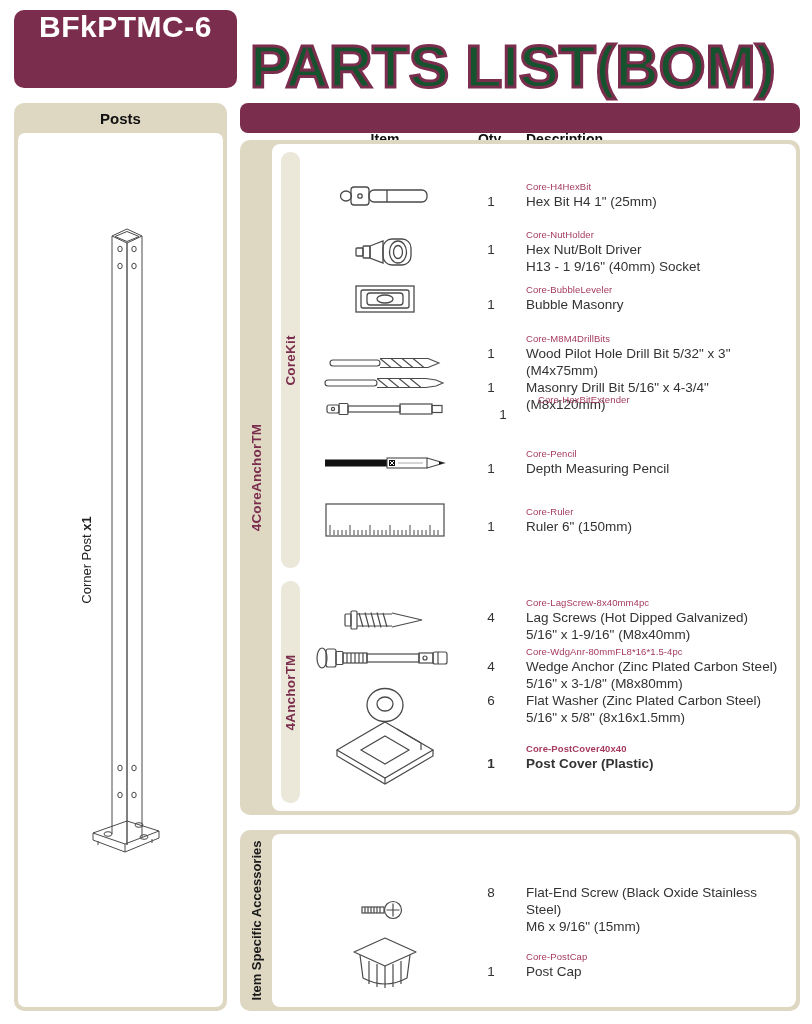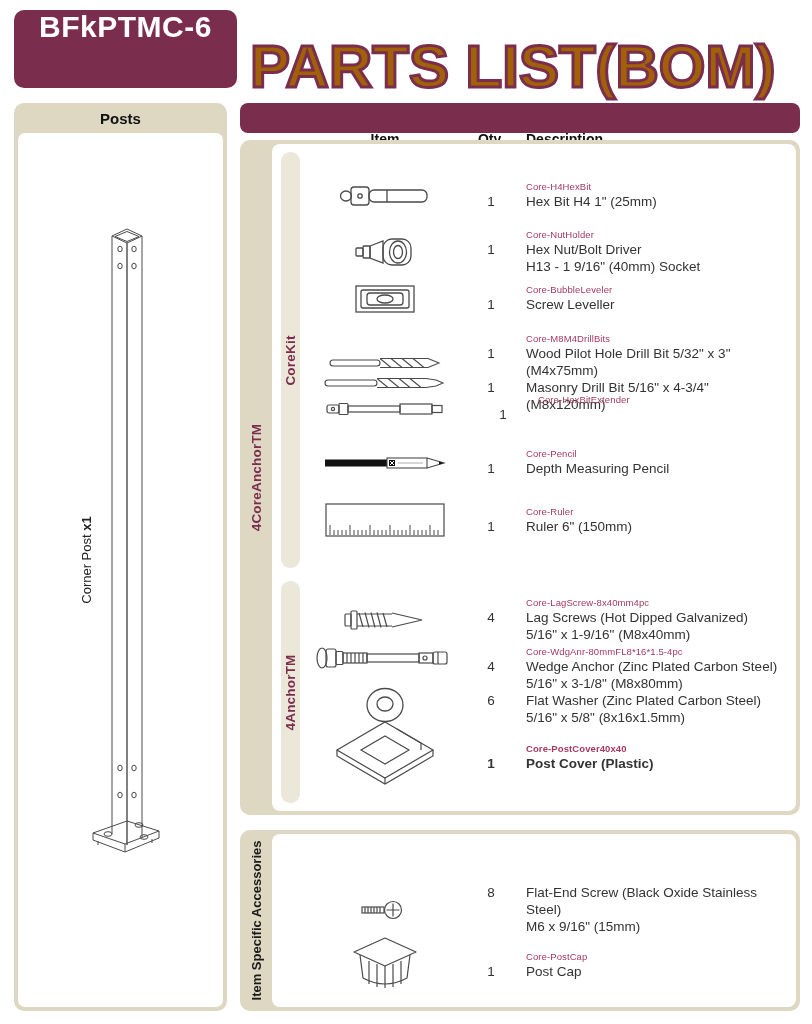--- a/index.html
+++ b/index.html
@@ -6,21 +6,21 @@
   #page{position:relative;width:812px;height:1024px;background:#fff;overflow:hidden;
         font-family:"Liberation Sans",sans-serif;color:#333;}
 
   
   .logo-box{position:absolute;left:14px;top:10px;width:223px;height:78px;
             background:#7b2d4d;border-radius:10px;display:flex;justify-content:center;}
   .logo-text{color:#fff;font-size:30px;font-weight:bold;letter-spacing:.5px;}
   .title-wrap{position:absolute;left:250px;top:8px;height:80px;right:10px;
               display:flex;align-items:center;white-space:nowrap;}
   .title-outline,.title-suffix{font-size:60px;font-weight:800;line-height:1;
-              color:#a16207;-webkit-text-stroke:3px #7b2d4d;letter-spacing:0px;margin-top:37px;}
+              color:#14532d;-webkit-text-stroke:3px #7b2d4d;letter-spacing:0px;margin-top:37px;}
 
   
   .posts-panel{position:absolute;left:14px;top:103px;width:213px;height:908px;
                background:#ded7c2;border-radius:10px;}
   .posts-header{height:30px;display:flex;align-items:center;justify-content:center;
                 font-size:15px;font-weight:bold;color:#111;}
   .posts-body{position:absolute;left:4px;right:4px;top:30px;bottom:4px;background:#fff;border-radius:7px;}
   .corner-post-label{position:absolute;left:68px;top:427px;transform:translate(-50%,-50%) rotate(-90deg);
                 white-space:nowrap;font-size:13px;color:#222;}
   .corner-post-label b{font-weight:bold;}
@@ -195,21 +195,21 @@
                   <ellipse cx="30" cy="14" rx="8" ry="4"></ellipse>
   </svg>
               </span>
             </div>
     <div class="content-col">
       <div class="part-no">Core-BubbleLeveler</div>
       <div class="entries">
                 <div class="entry">
                   <div class="qty">1</div>
                   <div class="lines">
-                    <div class="line">Screw Leveller</div>
+                    <div class="line">Bubble Masonry</div>
                   </div>
                 </div>
               </div>
     </div>
   </div>
           <div class="row" style="top: 189px;">
     <div class="icon-col">
               <span class="icon-wrap">
                 <svg width="112" height="14" viewBox="0 0 112 14" stroke="#4a4a4a" fill="none" stroke-width="1.1">
     <rect x="1" y="4" width="50" height="6" rx="3"></rect>

